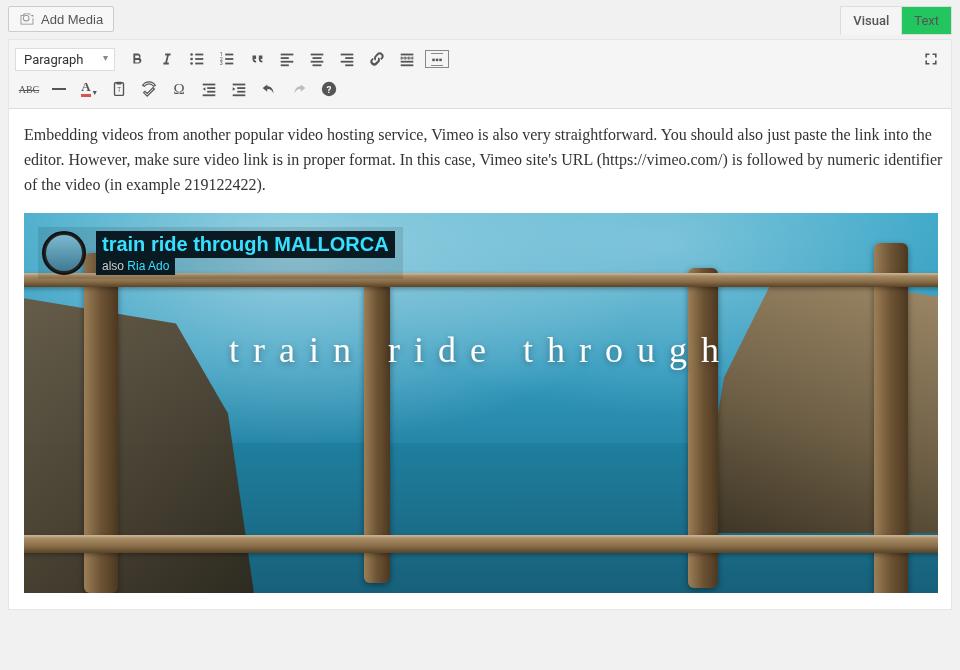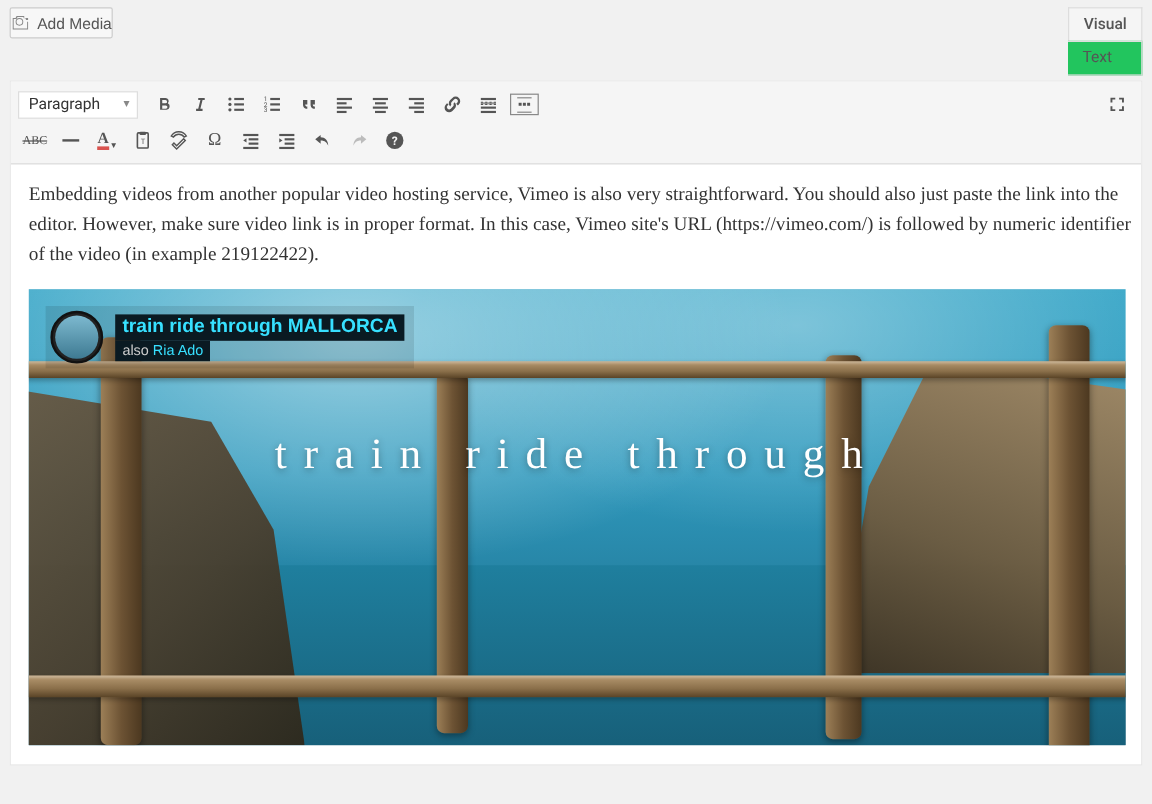--- a/index.html
+++ b/index.html
@@ -16,30 +16,30 @@
   .top-row {
     display: flex;
     justify-content: space-between;
     align-items: flex-start;
     margin-bottom: 4px;
   }
   .add-media-btn {
     background: #f7f7f7;
     border: 1px solid #ccc;
     border-radius: 2px;
-    padding: 4px 0;
+    padding: 4px 10px;
     font-size: 13px;
     color: #555;
     display: inline-flex;
     align-items: center;
     gap: 6px;
     cursor: pointer;
   }
   .add-media-btn svg { width: 16px; height: 16px; fill: #888; }
-  .tabs { display: flex; flex-direction: column; }
+  .tabs { display: flex; }
   .tab {
     padding: 6px 12px;
     border: 1px solid #ddd;
     background: #22c55e;
     font-size: 13px;
     color: #555;
     cursor: pointer;
   }
   .tab.active { background: #f5f5f5; border-bottom: none; color: #555; font-weight: 500; }
   .tab + .tab { border-left: none; }
@@ -189,21 +189,21 @@
     background:#222; border:2px solid #111;
     display:flex; align-items:center; justify-content:center;
     overflow:hidden;
   }
   .avatar-inner{
     width:36px;height:36px;border-radius:50%;
     background: linear-gradient(180deg,#7db9cf 0%, #3e7a92 100%);
   }
   .badge-text { display:flex; flex-direction:column; line-height:1.25;}
   .badge-title {
-    color:#37e0ff; font-weight:700; font-size:16px;
+    color:#37e0ff; font-weight:700; font-size:20px;
     background:#0a1a22; padding:1px 6px;
     font-family:-apple-system,Arial,sans-serif;
     text-align:center;
   }
   .badge-from { font-size:12px; color:#ccc; background:#0a1a22; padding:1px 6px; width:fit-content; font-family:-apple-system,Arial,sans-serif;}
   .badge-from .auth { color:#37e0ff; }
 
   .path-bar {
     border-top:1px solid #e5e5e5;
     background:#fff;

